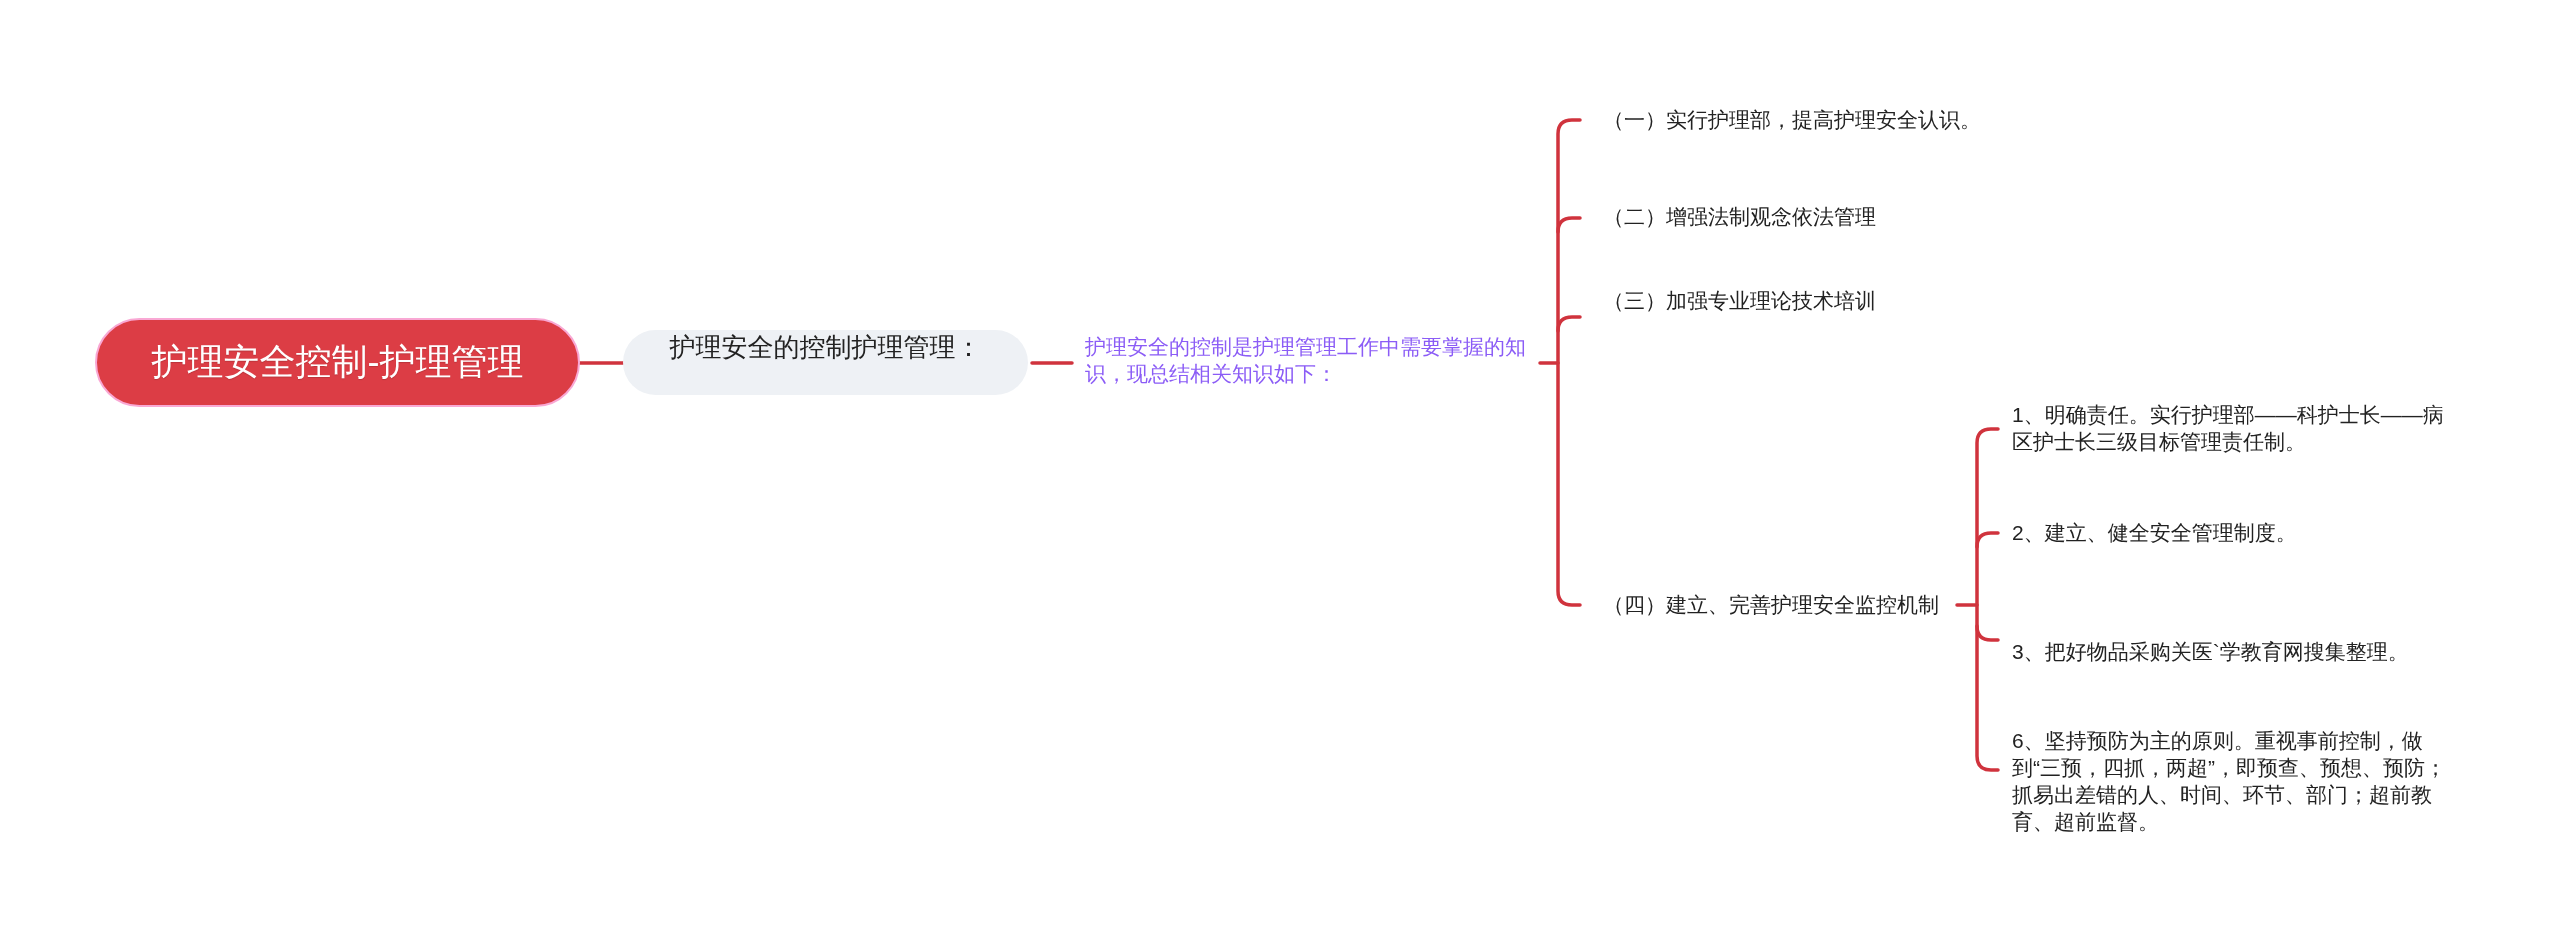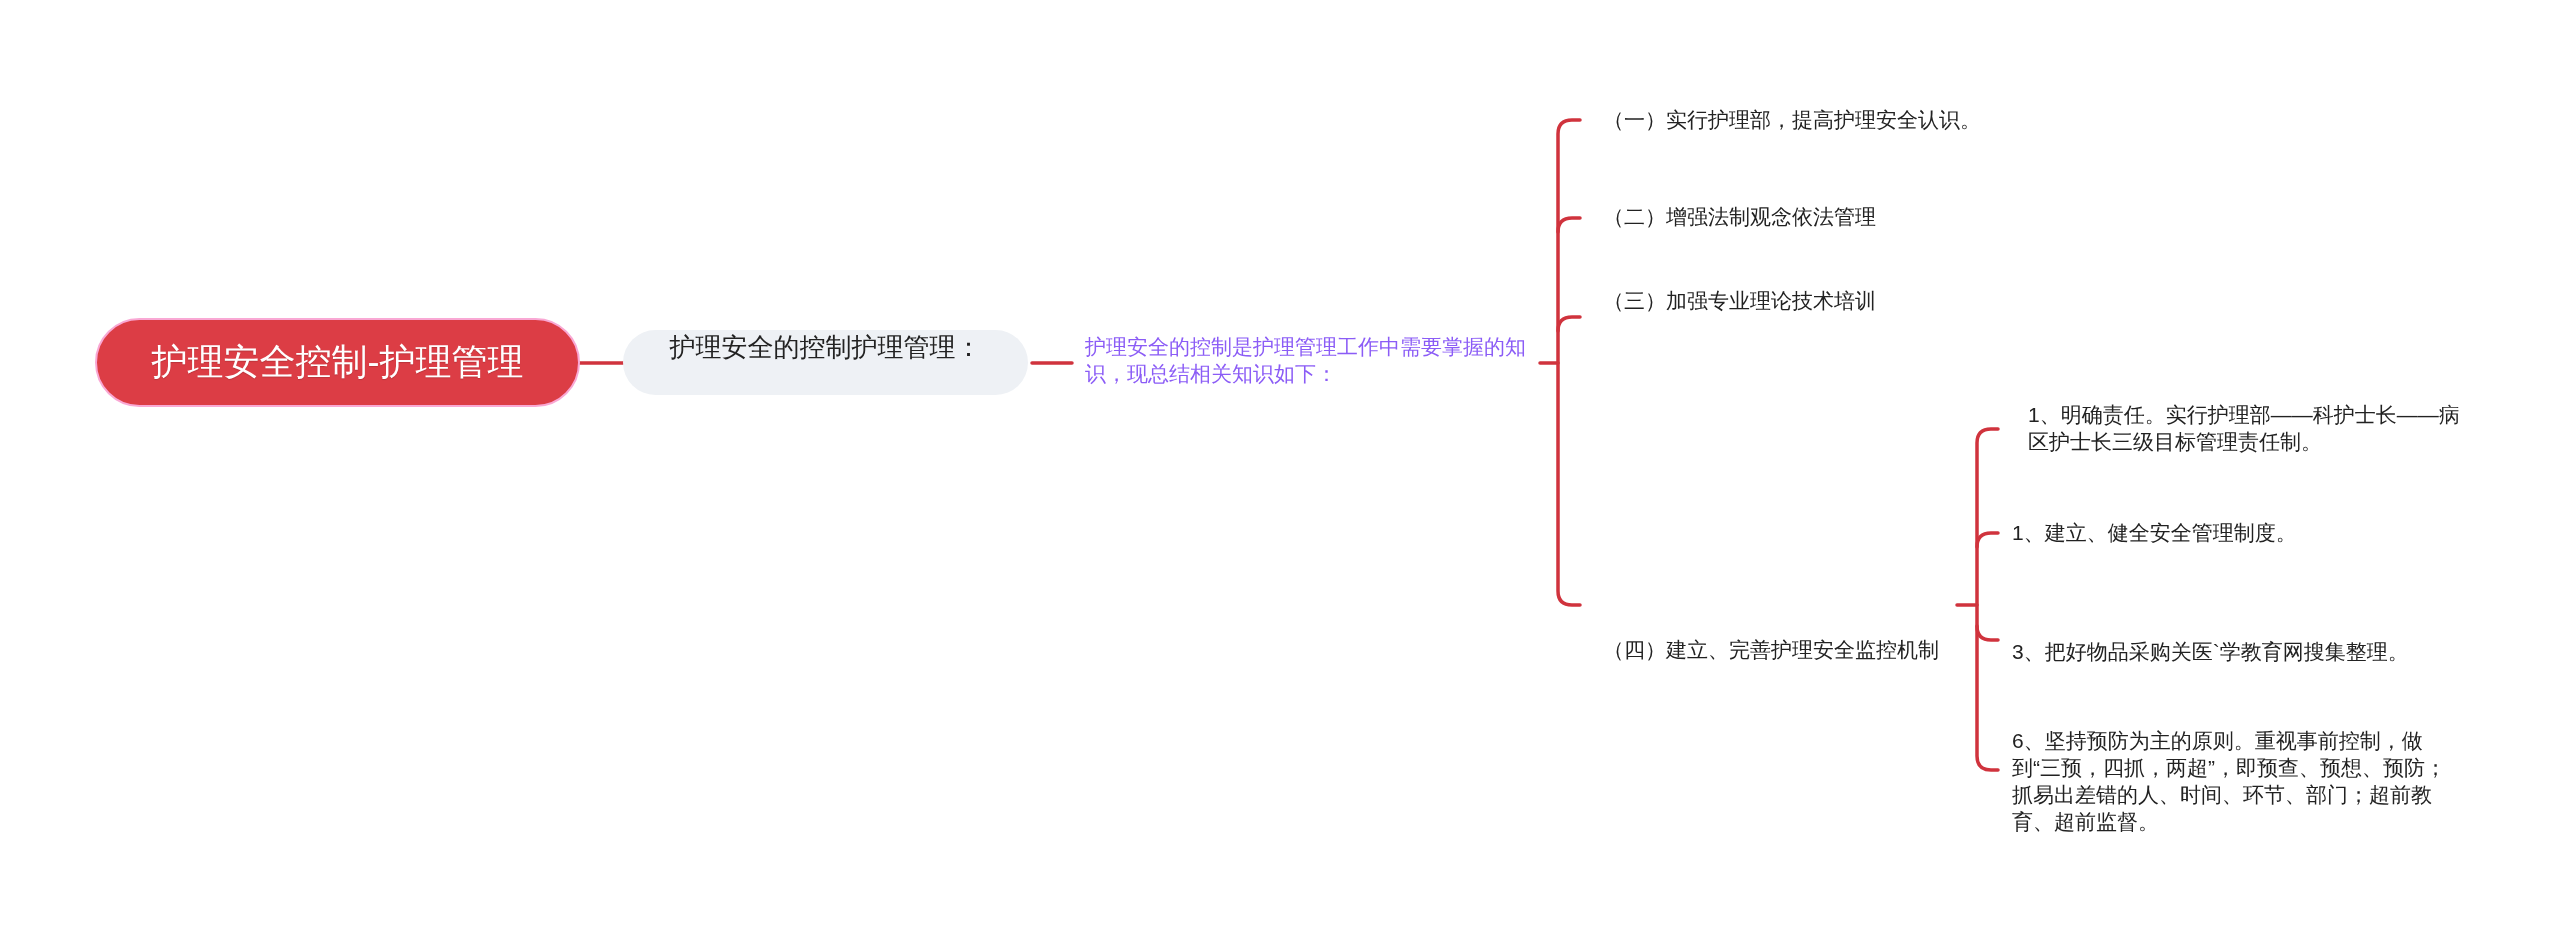--- a/index.html
+++ b/index.html
@@ -126,30 +126,30 @@
   </div>
 
   <div class="node branch" style="left:1603px; top:204px;font-family:Liberation Serif, serif;">
     <span>（二）增强法制观念依法管理</span>
   </div>
 
   <div class="node branch" style="left:1603px; top:287px;">
     <span>（三）加强专业理论技术培训</span>
   </div>
 
-  <div class="node branch" style="left:1603px; top:591px;margin-top:45px;">
+  <div class="node branch" style="left:1603px; top:591px;">
     <span>（四）建立、完善护理安全监控机制</span>
   </div>
 
-  <div class="node leaf" style="left:2012px; top:401px;margin-left:16px;">
+  <div class="node leaf" style="left:2012px; top:401px;">
     <span>1、明确责任。实行护理部——科护士长——病区护士长三级目标管理责任制。</span>
   </div>
 
   <div class="node leaf" style="left:2012px; top:519px;">
-    <span>1、建立、健全安全管理制度。</span>
+    <span>2、建立、健全安全管理制度。</span>
   </div>
 
   <div class="node leaf" style="left:2012px; top:638px;">
     <span>3、把好物品采购关医`学教育网搜集整理。</span>
   </div>
 
   <div class="node leaf" style="left:2012px; top:727px;">
     <span>6、坚持预防为主的原则。重视事前控制，做到“三预，四抓，两超”，即预查、预想、预防；抓易出差错的人、时间、环节、部门；超前教育、超前监督。</span>
   </div>
 

